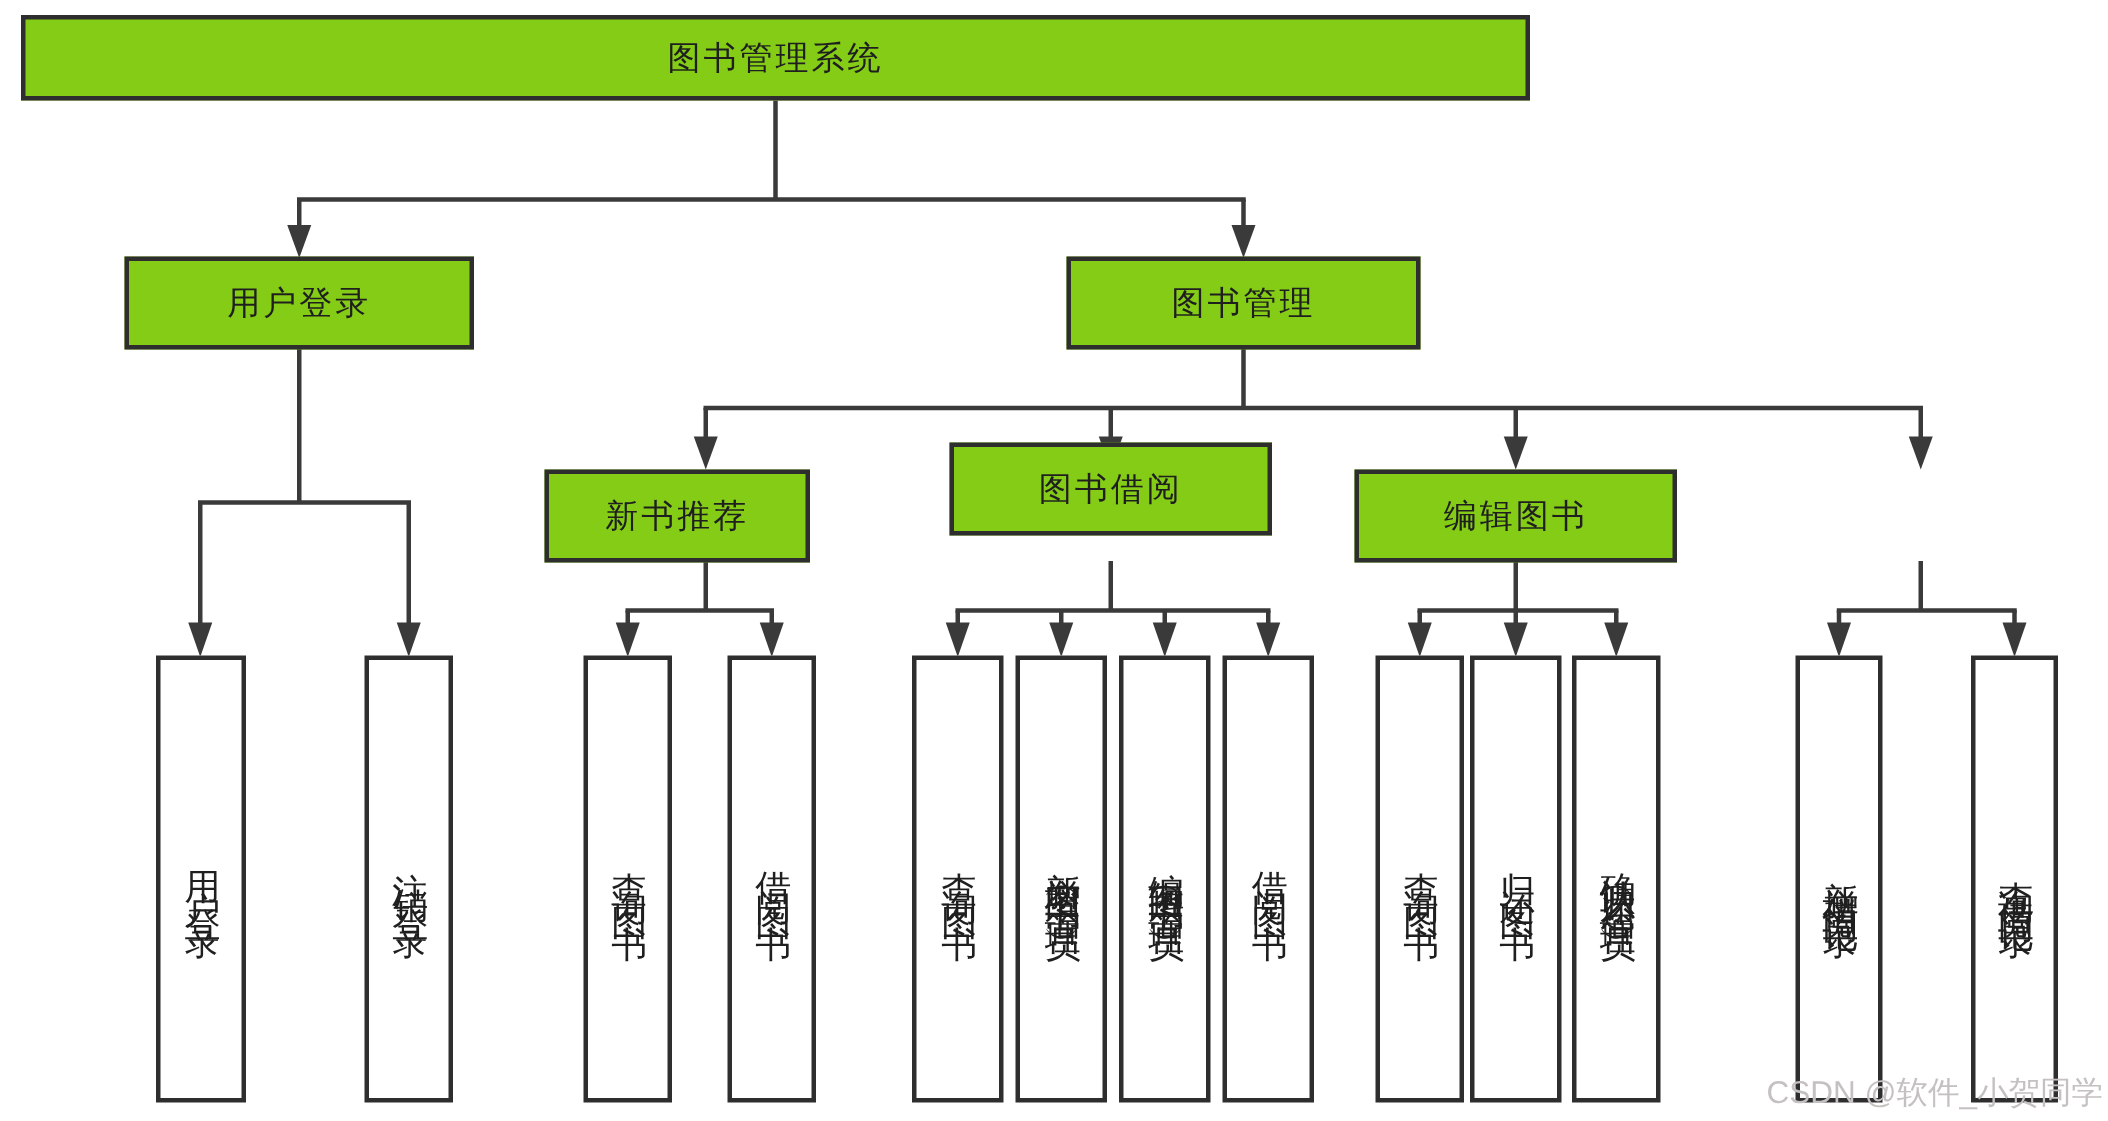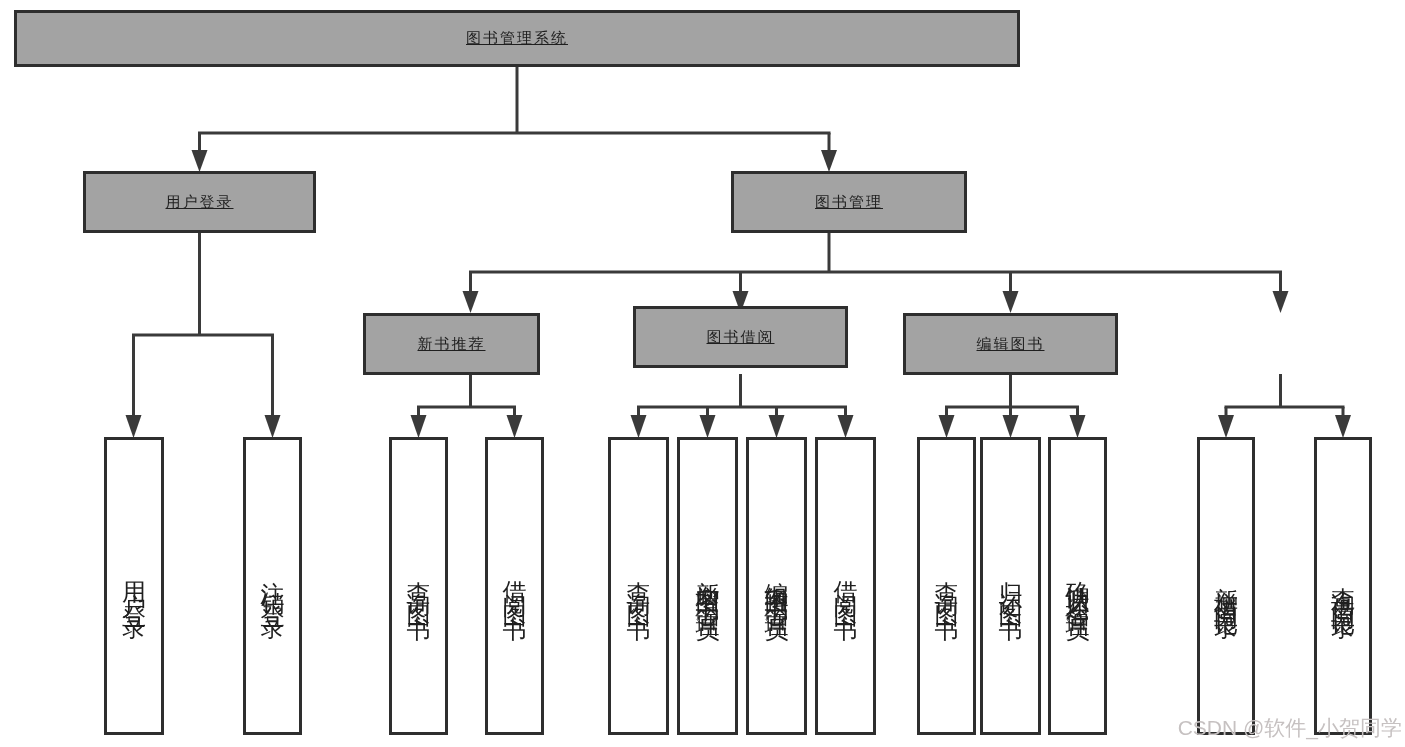--- a/index.html
+++ b/index.html
@@ -17,26 +17,25 @@
     width:1405px;height:747px;
     background:var(--background);
     overflow:hidden;
   }
   svg.connectors{position:absolute;left:0;top:0;width:1405px;height:747px;}
   svg.connectors path{stroke:var(--line);stroke-width:3;fill:none;}
   svg.connectors polygon{fill:var(--line);stroke:none;}
   .h-node{
     position:absolute;
     border:3px solid var(--border);
-    background:#a3a3a3;
+    background:#84cc16;
     display:flex;align-items:center;justify-content:center;
-    font-size:15px;color:var(--text);
+    font-size:22px;color:var(--text);
     letter-spacing:2px;
     white-space:nowrap;
-    text-decoration:underline;
   }
   .v-node{
     position:absolute;top:437px;height:298px;
     border:3px solid var(--border);
     background:#fff;
     display:flex;align-items:center;justify-content:center;
     writing-mode:vertical-rl;text-orientation:mixed;
     font-size:24px;color:var(--text);
     overflow:hidden;
   }
@@ -130,24 +129,24 @@
       <path d="M1226 407 V417"></path>
       <path d="M1343 407 V417"></path>
       <polygon points="1218,415 1234,415 1226,438"></polygon>
       <polygon points="1335,415 1351,415 1343,438"></polygon>
     </g>
   </svg>
 
   <div class="h-node" style="left:14px;top:10px;width:1006px;height:57px;">图书管理系统</div>
 
   <div class="h-node" style="left:83px;top:171px;width:233px;height:62px;">用户登录</div>
-  <div class="h-node" style="left:711px;top:171px;width:236px;height:62px;margin-left:20px;">图书管理</div>
+  <div class="h-node" style="left:711px;top:171px;width:236px;height:62px;">图书管理</div>
 
   <div class="h-node" style="left:363px;top:313px;width:177px;height:62px;">新书推荐</div>
-  <div class="h-node" style="left:633px;top:306px;width:215px;height:62px;">图书借阅</div>
+  <div class="h-node" style="left:633px;top:295px;width:215px;height:62px;">图书借阅</div>
   <div class="h-node" style="left:903px;top:313px;width:215px;height:62px;">编辑图书</div>
 
   <div class="v-node sp-wide" style="left:104px;width:60px;">用户登录</div>
   <div class="v-node sp-wide" style="left:243px;width:59px;">注销登录</div>
 
   <div class="v-node sp-wide" style="left:389px;width:59px;">查询图书</div>
   <div class="v-node sp-wide" style="left:485px;width:59px;">借阅图书</div>
 
   <div class="v-node sp-wide" style="left:608px;width:61px;">查询图书</div>
   <div class="v-node sp-tight" style="left:677px;width:61px;">新增图书（管理员）</div>

